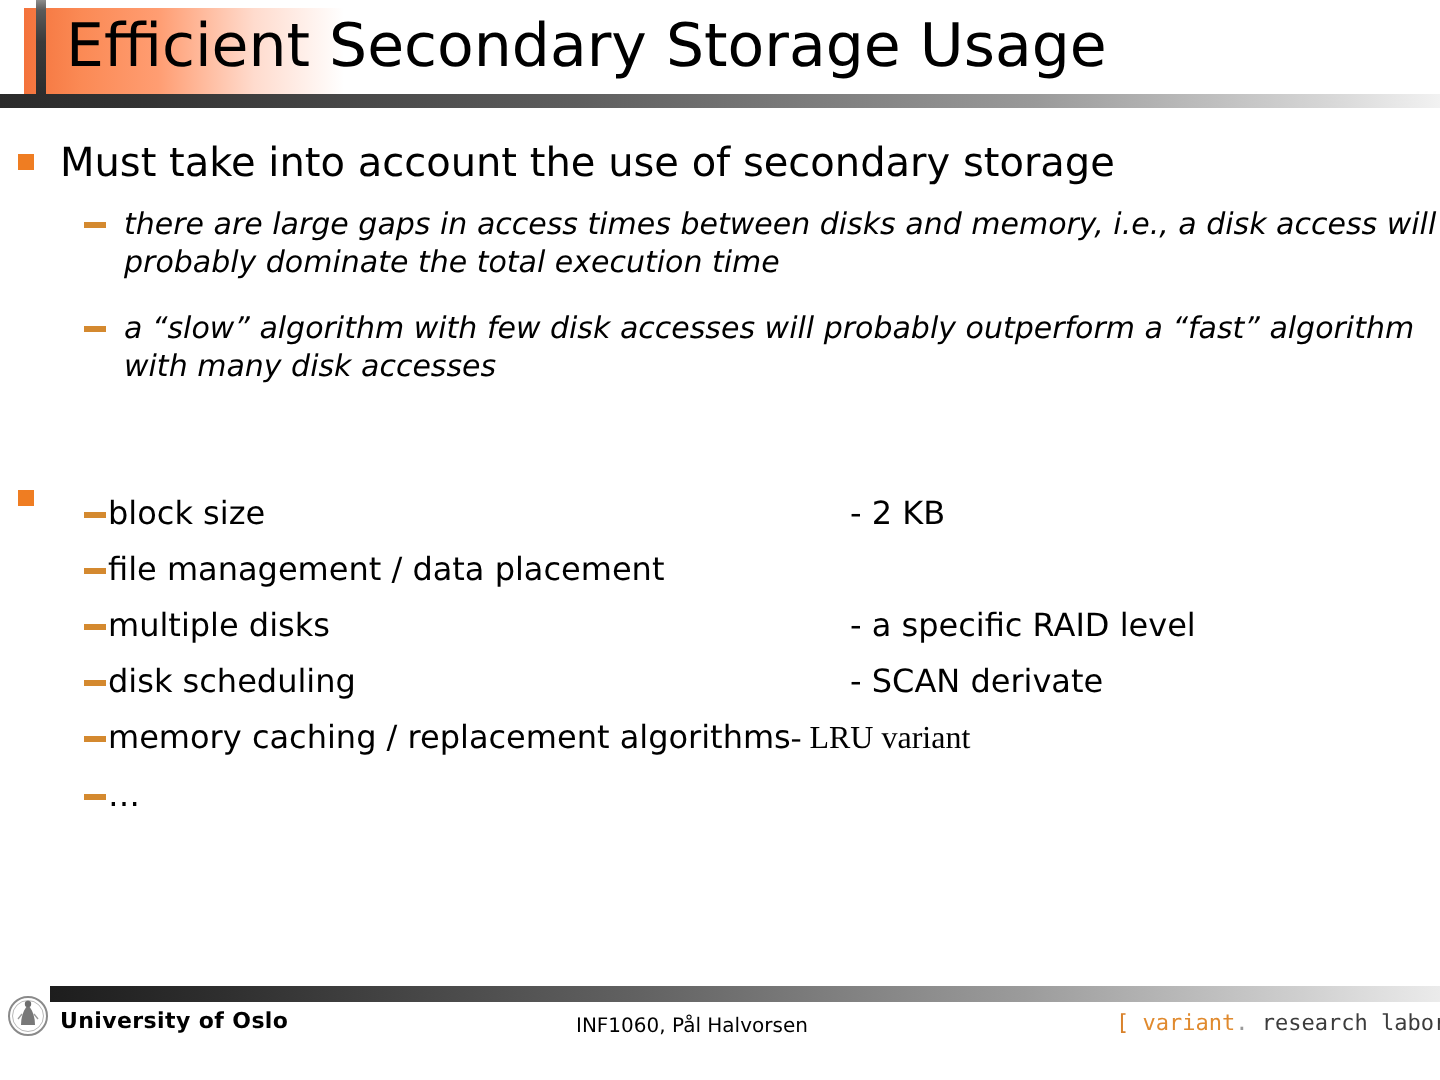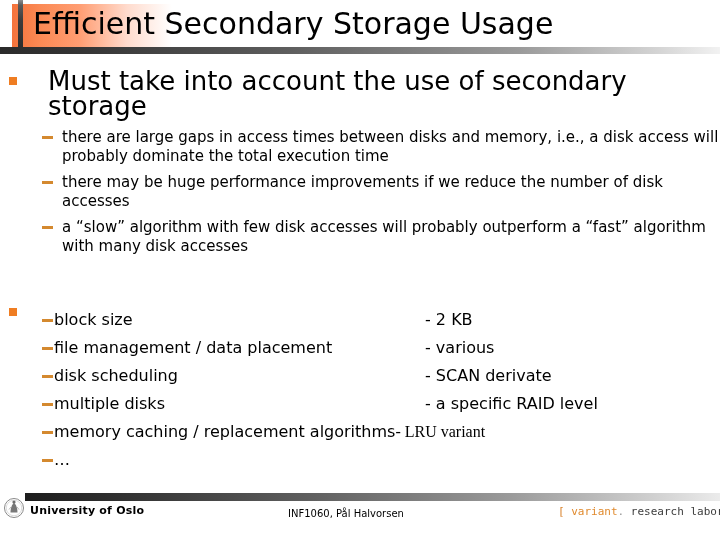--- a/index.html
+++ b/index.html
@@ -67,22 +67,22 @@
     position: absolute;
     left: 0;
     top: 58px;
     width: 720px;
     height: 440px;
   }
 
   
   .l1 {
     position: relative;
-    padding-left: 48px;
-    font-size: 26px;
+    padding-left: 30px;
+    font-size: 20px;
     line-height: 25px;
     color: #000000;
   }
   .l1.bold { font-weight: bold; }
   .l1 .sq {
     position: absolute;
     left: 9px;
     top: 8px;
     width: 8px;
     height: 8px;
@@ -98,21 +98,21 @@
     color: #000000;
   }
   .l2 .dash {
     position: absolute;
     left: 42px;
     top: 8px;
     width: 11px;
     height: 3px;
     background: #d4892f;
   }
-  .l2 .txt { display: inline; }
+  .l2 .txt { display: inline; font-style: italic; }
 
   
   .opt {
     position: relative;
     padding-left: 54px;
     font-size: 16px;
     line-height: 28px;
     color: #000000;
     white-space: nowrap;
   }
@@ -219,24 +219,20 @@
 
   <div class="gap-a"></div>
 
   <div class="l2">
     <span class="dash"></span>
     <span class="txt">there are large gaps in access times between disks and memory, i.e., a disk access will probably dominate the total execution time</span>
   </div>
 
   <div class="gap-b"></div>
 
-  <div class="l2">
-    <span class="dash"></span>
-    <span class="txt">there may be huge performance improvements if we reduce the number of disk accesses</span>
-  </div>
 
   <div class="gap-b"></div>
 
   <div class="l2">
     <span class="dash"></span>
     <span class="txt">a “slow” algorithm with few disk accesses will probably outperform a “fast” algorithm with many disk accesses</span>
   </div>
 
   <div class="gap-big"></div>
   <div style="height:20px"></div>
@@ -249,33 +245,32 @@
 
   <div class="opt">
     <span class="dash"></span>
     <span class="okey">block size</span>
     <span class="oval">- 2 KB</span>
   </div>
 
   <div class="opt">
     <span class="dash"></span>
     <span class="okey">file management / data placement</span>
-    <span class="oval">- various</span>
+  </div>
+
+  <div class="opt">
+    <span class="dash"></span>
+    <span class="okey">multiple disks</span>
+    <span class="oval">- a specific RAID level</span>
   </div>
 
   <div class="opt">
     <span class="dash"></span>
     <span class="okey">disk scheduling</span>
     <span class="oval">- SCAN derivate</span>
-  </div>
-
-  <div class="opt">
-    <span class="dash"></span>
-    <span class="okey">multiple disks</span>
-    <span class="oval">- a specific RAID level</span>
   </div>
 
 
   <div class="opt inline">
     <span class="dash"></span>
     <span class="okey">memory caching / replacement algorithms</span><span class="oval">- LRU variant</span>
   </div>
 
   <div class="opt">
     <span class="dash"></span>

